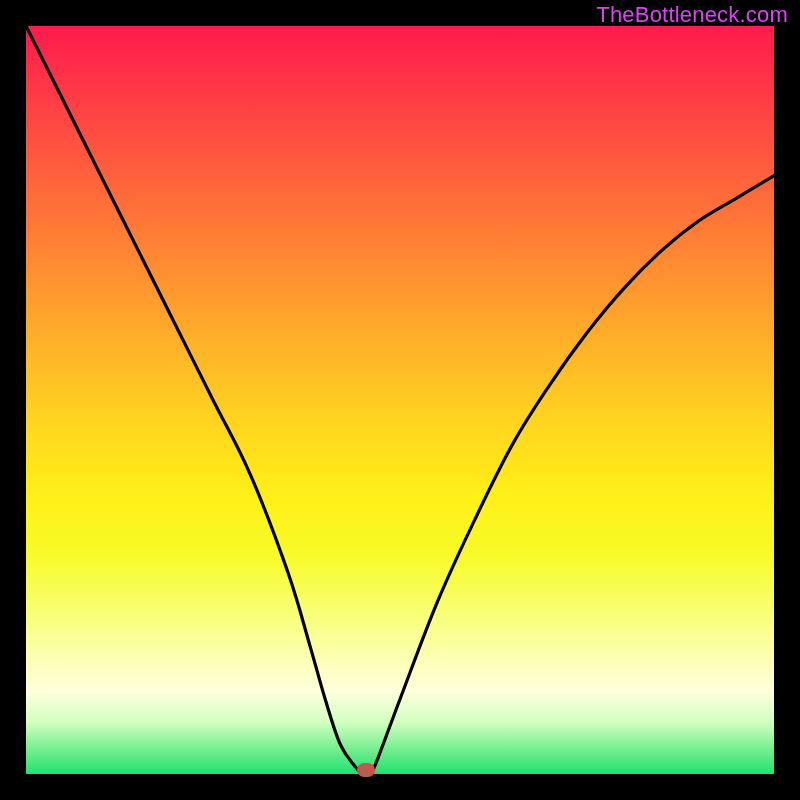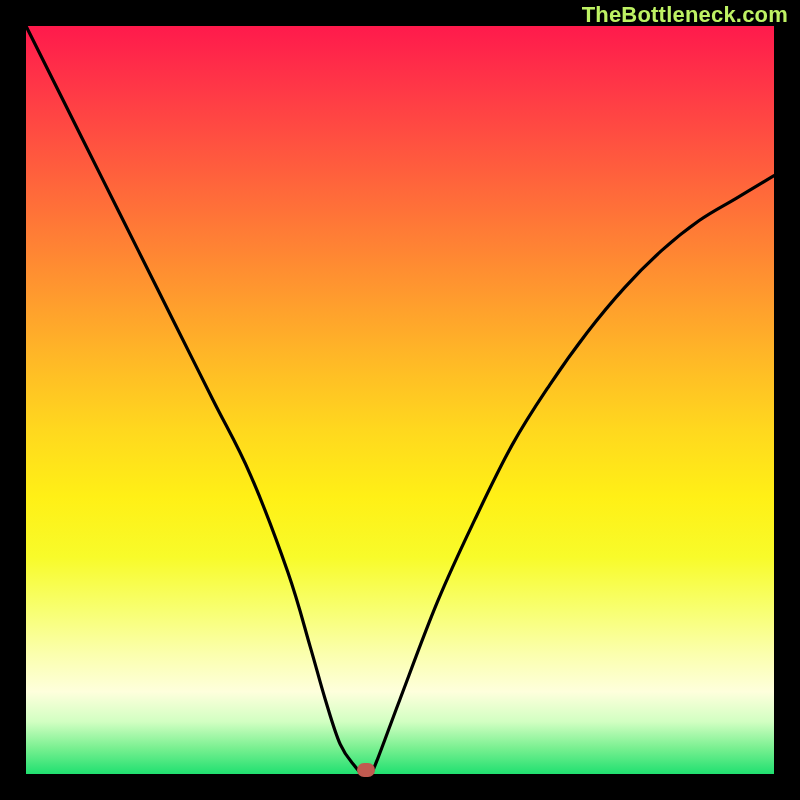--- a/index.html
+++ b/index.html
@@ -40,23 +40,23 @@
       #feffdc 89%,
       #d2ffc2 93%,
       #7af091 96.5%,
       #20e070 100%
     );
   }
   .watermark {
     position: absolute;
     top: 2px;
     right: 12px;
-    color: #bef264;
+    color: #d946ef;
     font-size: 22px;
-    font-weight: 700;
+    font-weight: 400;
     letter-spacing: 0.2px;
     user-select: none;
   }
   svg.curve {
     position: absolute;
     top: 0;
     left: 0;
     width: 748px;
     height: 748px;
     overflow: visible;

